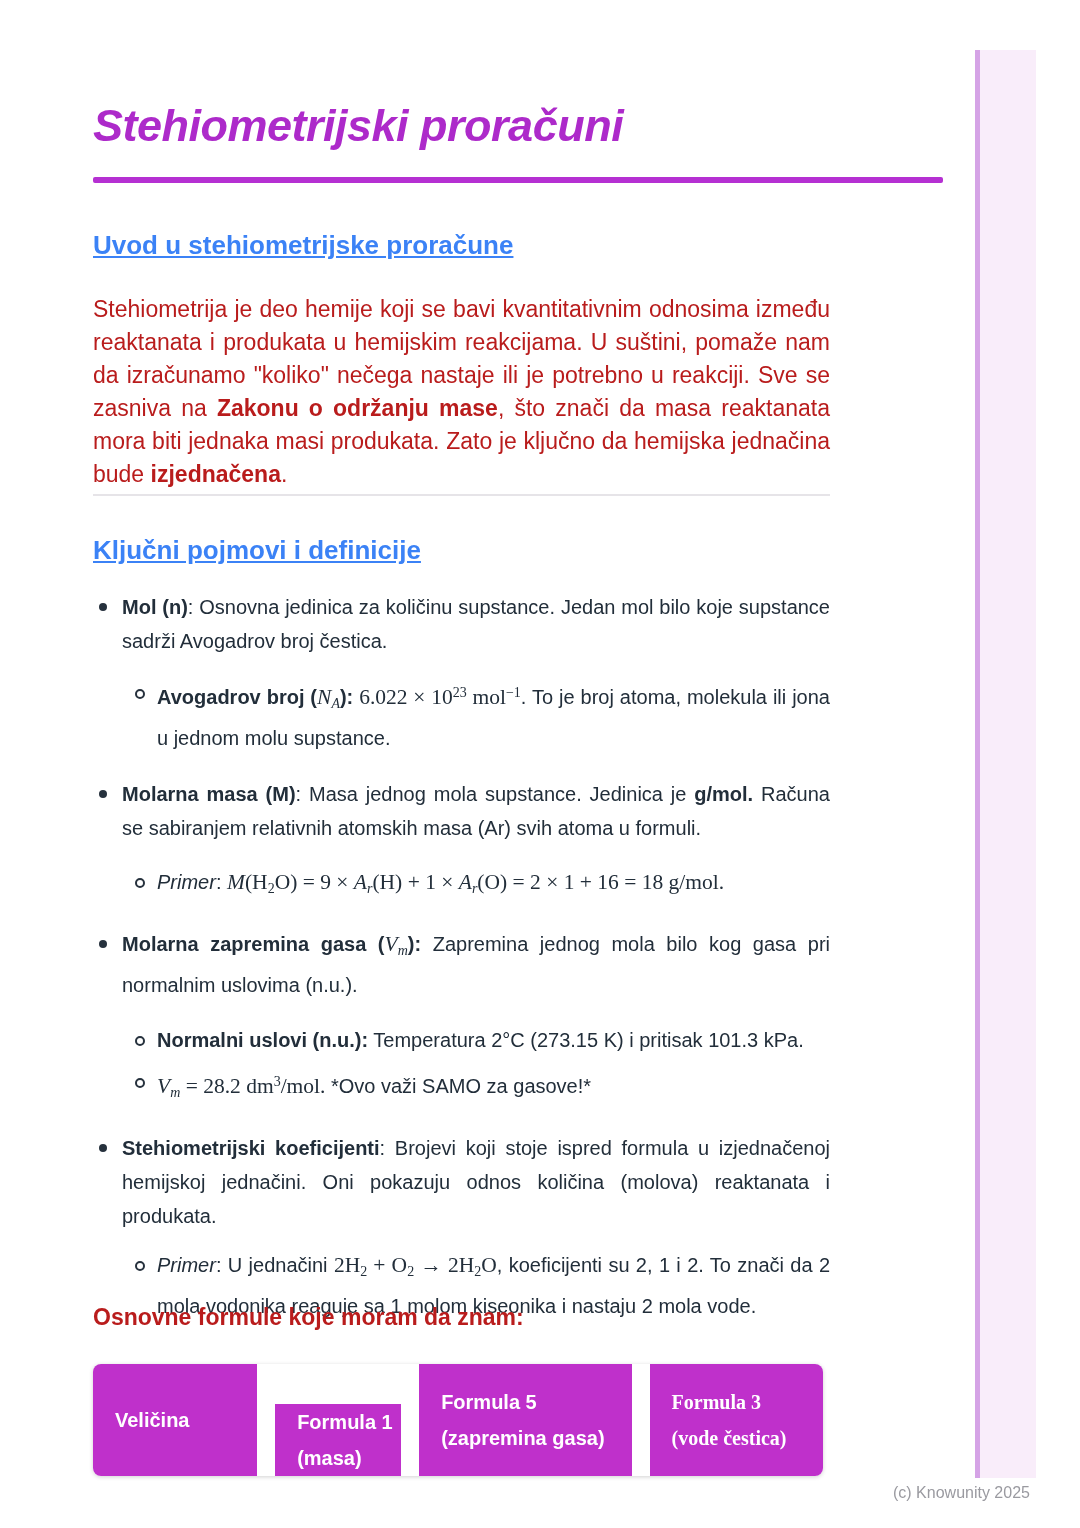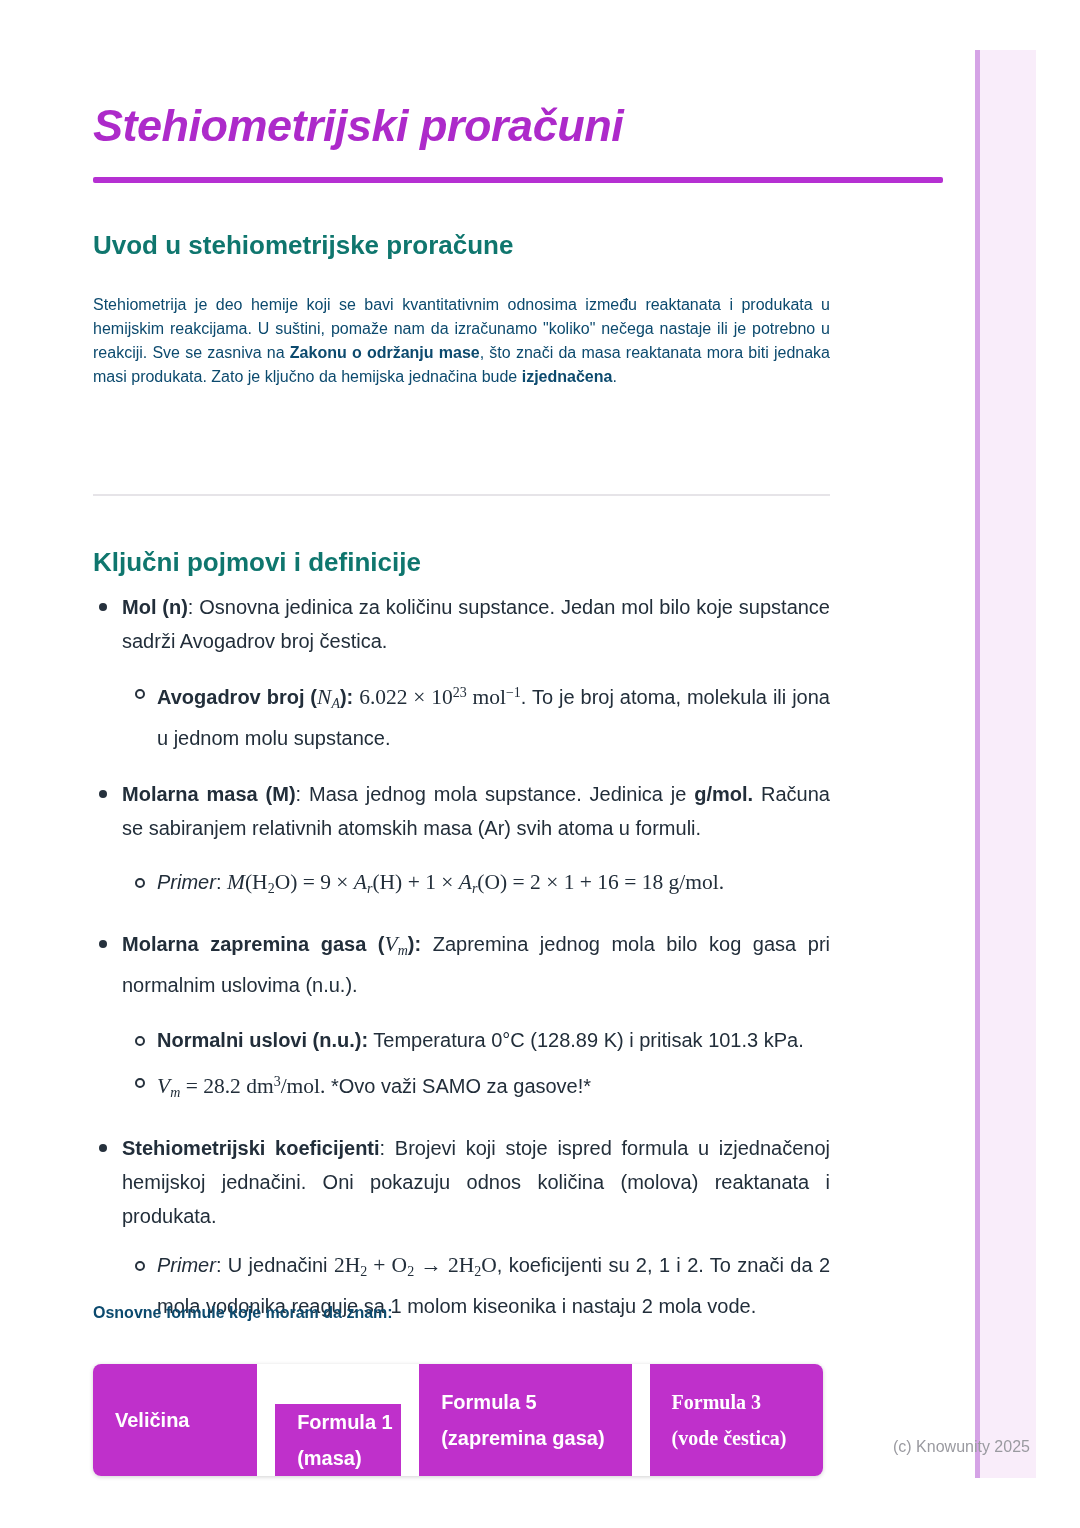--- a/index.html
+++ b/index.html
@@ -5,24 +5,24 @@
   html,body{margin:0;padding:0;background:#fff;}
   .page{position:relative;width:1080px;height:1528px;overflow:hidden;background:#ffffff;
         font-family:"Liberation Sans",sans-serif;color:#222e3a;}
   .side-panel{position:absolute;left:975px;top:50px;width:56px;height:1428px;
         background:#f9edfa;border-left:5px solid #d5a3e6;z-index:1;}
   .content{position:absolute;left:93px;top:0;width:737px;z-index:2;}
   .content > *{position:absolute;left:0;}
   .page-title{top:101px;width:737px;margin:0;font-size:45px;line-height:50px;font-weight:bold;
         letter-spacing:-0.5px;color:#ad2aca;white-space:nowrap;font-style:italic;}
   .title-rule{top:177px;width:850px;height:6px;background:#b530d2;border-radius:2px;}
-  .h2{margin:0;font-size:26px;line-height:32px;font-weight:bold;color:#0f766e;width:737px;}
+  .h2{margin:0;font-size:26px;line-height:32px;font-weight:bold;color:#3b82f6;width:737px;text-decoration:underline;}
   .pos-h2a{top:229px;}
-  .pos-h2b{top:546px;}
-  .body{margin:0;font-size:16px;line-height:24px;color:#0c4a6e;width:737px;text-align:justify;}
+  .pos-h2b{top:534px;}
+  .body{margin:0;font-size:23px;line-height:33px;color:#b91c1c;width:737px;text-align:justify;}
   .pos-para{top:293px;}
   .hr{top:494px;width:737px;height:2px;background:#e6e4e8;}
   .pos-list{top:590px;width:737px;margin:0;padding:0;list-style:none;}
   .pos-list li{position:relative;font-size:20px;line-height:34px;text-align:justify;}
   .l1{padding-left:29px;}
   .l2{padding-left:64px;}
   .marker{position:absolute;top:13px;width:8px;height:8px;border-radius:50%;}
   .l1 > .marker{left:6px;background:#26313d;}
   .l2 > .marker{left:42px;background:transparent;border:2px solid #26313d;width:6px;height:6px;}
   .b{font-weight:bold;}
@@ -30,21 +30,21 @@
   .m{font-family:"Liberation Serif",serif;font-size:21.5px;}
   .mi{font-family:"Liberation Serif",serif;font-style:italic;font-size:21.5px;}
   .sub{font-size:14px;vertical-align:-4px;}
   .sup{font-size:14px;vertical-align:7px;}
   .pos-note{top:1301px;font-weight:bold;text-align:left;}
   .f-table{top:1364px;width:730px;height:112px;display:flex;gap:18px;border-radius:8px;
         overflow:hidden;box-shadow:0 1px 4px rgba(0,0,0,0.18);}
   .f-cell{background:#bf30cb;color:#ffffff;font-weight:bold;font-size:20px;line-height:36px;
         display:flex;flex-direction:column;justify-content:center;padding-left:22px;box-sizing:border-box;}
   .c0{width:175px;}.c1{width:134px;margin-top:40px;}.c2{width:227px;}.c3{width:185px;font-family:Liberation Serif, serif;}
-  .footer{position:absolute;top:1438px;left:893px;z-index:3;color:#9a9aa0;font-size:16px;}
+  .footer{position:absolute;top:1484px;left:893px;z-index:3;color:#9a9aa0;font-size:16px;}
 </style>
 </head>
 <body>
 
 <div class="page">
 
   <div class="side-panel"></div>
 
   <div class="content">
 
@@ -76,21 +76,21 @@
       <li class="l2" style="margin-top:20px">
         <span class="marker"></span>
         <span><span class="i">Primer</span><span>: </span><span class="mi">M</span><span class="m">(H</span><span class="m sub">2</span><span class="m">O) = 9 × </span><span class="mi">A</span><span class="mi sub">r</span><span class="m">(H) + 1 × </span><span class="mi">A</span><span class="mi sub">r</span><span class="m">(O) = 2 × 1 + 16 = 18 g/mol.</span></span>
       </li>
       <li class="l1" style="margin-top:21px">
         <span class="marker"></span>
         <span><span class="b">Molarna zapremina gasa (</span><span class="mi">V</span><span class="mi sub">m</span><span class="b">):</span><span> Zapremina jednog mola bilo kog gasa pri normalnim uslovima (n.u.).</span></span>
       </li>
       <li class="l2" style="margin-top:21px">
         <span class="marker"></span>
-        <span><span class="b">Normalni uslovi (n.u.):</span><span> Temperatura 0°C (128.89 K) i pritisak 101.3 kPa.</span></span>
+        <span><span class="b">Normalni uslovi (n.u.):</span><span> Temperatura 2°C (273.15 K) i pritisak 101.3 kPa.</span></span>
       </li>
       <li class="l2" style="margin-top:8px">
         <span class="marker"></span>
         <span><span class="mi">V</span><span class="mi sub">m</span><span class="m"> = 28.2 dm</span><span class="m sup">3</span><span class="m">/mol.</span><span> *Ovo važi SAMO za gasove!*</span></span>
       </li>
       <li class="l1" style="margin-top:21px">
         <span class="marker"></span>
         <span><span class="b">Stehiometrijski koeficijenti</span><span>: Brojevi koji stoje ispred formula u izjednačenoj hemijskoj jednačini. Oni pokazuju odnos količina (molova) reaktanata i produkata.</span></span>
       </li>
       <li class="l2" style="margin-top:15px">

